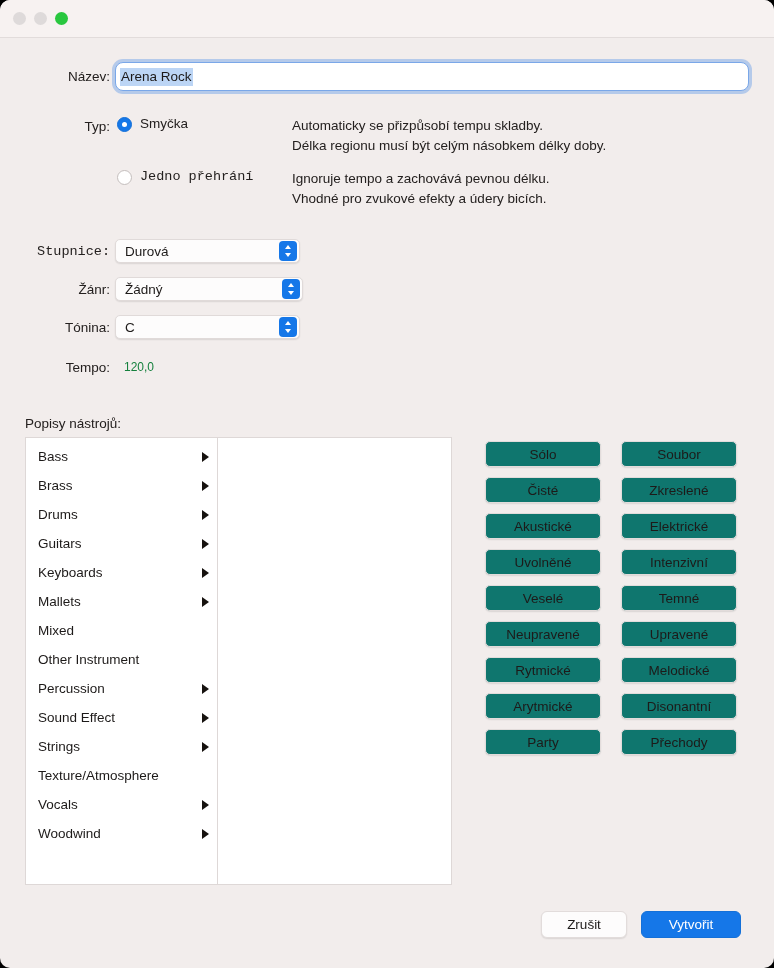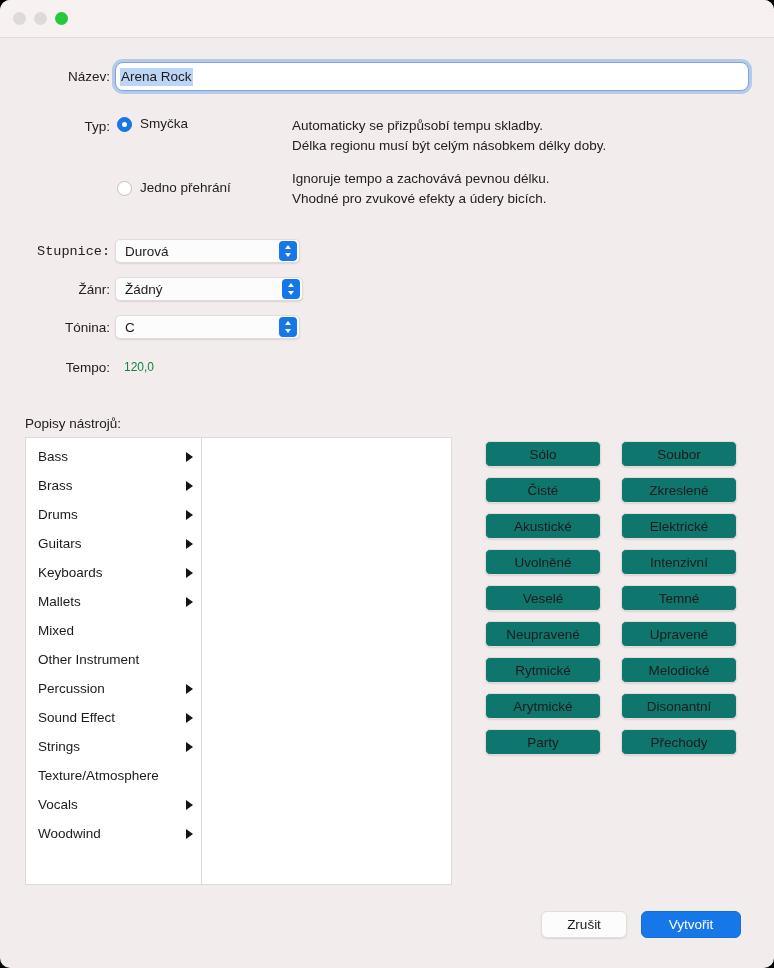--- a/index.html
+++ b/index.html
@@ -90,21 +90,21 @@
 
   
   #type-label { left: 0; top: 119px; width: 110px; }
 
   .radio-row {
     position: absolute;
     display: flex;
     align-items: flex-start;
   }
   #radio-loop    { left: 117px; top: 116px; }
-  #radio-oneshot { left: 117px; top: 180px; }
+  #radio-oneshot { left: 117px; top: 169px; font-family: Liberation Mono, monospace; }
 
   .radio-mark {
     width: 15px; height: 15px;
     border-radius: 50%;
     flex: 0 0 auto;
     margin-top: 1px;
   }
   .radio-mark.on {
     background: #1577e8;
     border: 1px solid #1470d8;
@@ -208,21 +208,21 @@
   }
   #browser {
     position: absolute;
     left: 25px; top: 437px;
     width: 427px; height: 448px;
     background: #ffffff;
     border: 1px solid #ded8d7;
     display: flex;
   }
   #browser-col1 {
-    width: 176px;
+    width: 192px;
     height: 100%;
     border-right: 1px solid #ded8d7;
     overflow: hidden;
     padding-top: 4px;
   }
   #browser-col2 {
     flex: 1 1 auto;
     height: 100%;
   }
   .inst-row {

